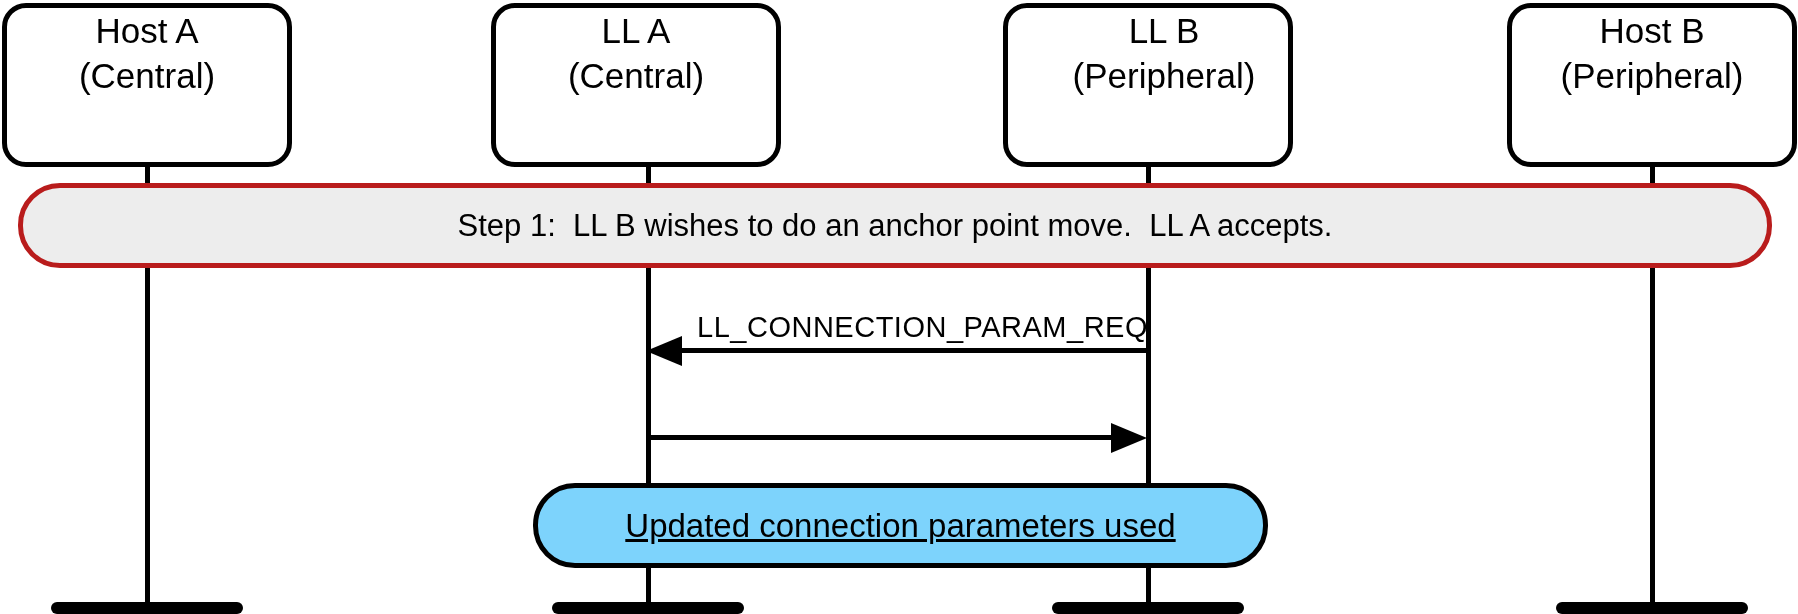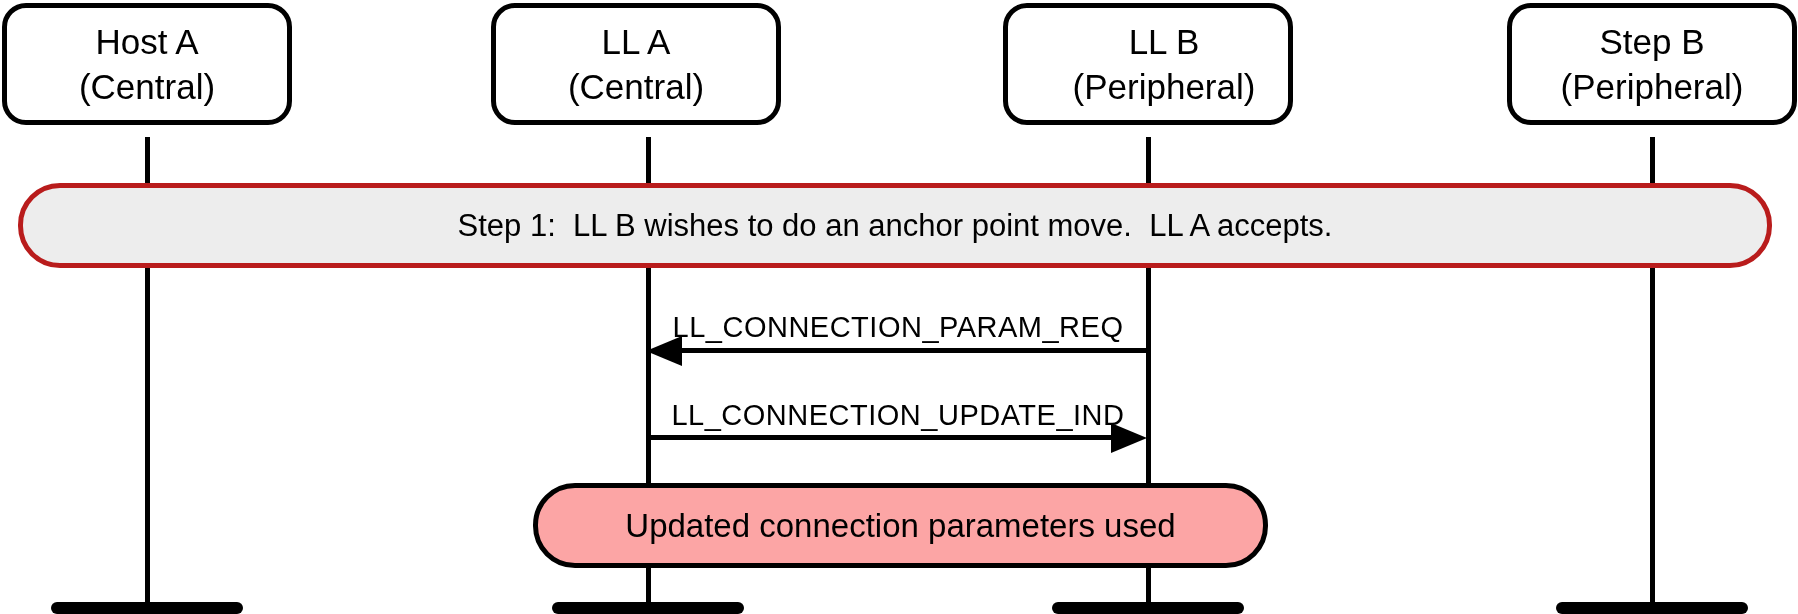--- a/index.html
+++ b/index.html
@@ -15,29 +15,29 @@
     background: #ffffff;
     overflow: hidden;
     color: #000;
   }
 
   
   .actor {
     position: absolute;
     top: 3px;
     width: 290px;
-    height: 122px;
+    height: 164px;
     box-sizing: border-box;
     background: #ffffff;
     border: 5px solid #000;
     border-radius: 24px;
     display: flex;
     flex-direction: column;
     align-items: center;
-    justify-content: center;
+    justify-content: flex-start;
     text-align: center;
     font-size: 35px;
     line-height: 45px;
   }
   .actor.a1 { left: 2px; }
   .actor.a2 { left: 491px; }
   .actor.a3 { left: 1003px; padding-left: 32px; }
   .actor.a4 { left: 1507px; }
 
   
@@ -70,21 +70,21 @@
     font-size: 31px;
     white-space: pre;
     z-index: 2;
   }
 
   
   .msg-label {
     position: absolute;
     left: 648px;
     width: 500px;
-    text-align: center;
+    text-align: right;
     font-size: 29px;
     letter-spacing: 0.5px;
     z-index: 3;
   }
   .msg-label.m1 { top: 311px; }
   .msg-label.m2 { top: 399px; }
 
   .msg-line {
     position: absolute;
     height: 5px;
@@ -114,28 +114,29 @@
   }
 
   
   .note-capsule {
     position: absolute;
     left: 533px;
     top: 483px;
     width: 735px;
     height: 85px;
     box-sizing: border-box;
-    background: #fca5a5;
+    background: #7dd3fc;
     border: 5px solid #000;
     border-radius: 42px;
     display: flex;
     align-items: center;
     justify-content: center;
     font-size: 33px;
     z-index: 2;
+    text-decoration: underline;
   }
 
   
   .end-bar {
     position: absolute;
     top: 602px;
     width: 192px;
     height: 12px;
     background: #000;
     border-radius: 6px;
@@ -162,33 +163,32 @@
   </div>
   <div class="actor a2">
     <span>LL A</span>
     <span>(Central)</span>
   </div>
   <div class="actor a3">
     <span>LL B</span>
     <span>(Peripheral)</span>
   </div>
   <div class="actor a4">
-    <span>Step B</span>
+    <span>Host B</span>
     <span>(Peripheral)</span>
   </div>
 
   <div class="step-banner">
     <span>Step 1:  LL B wishes to do an anchor point move.  LL A accepts.</span>
   </div>
 
   <div class="msg-label m1">LL_CONNECTION_PARAM_REQ</div>
   <div class="msg-line m1"></div>
   <div class="arrowhead left"></div>
 
-  <div class="msg-label m2">LL_CONNECTION_UPDATE_IND</div>
   <div class="msg-line m2"></div>
   <div class="arrowhead right"></div>
 
   <div class="note-capsule">
     <span>Updated connection parameters used</span>
   </div>
 
   <div class="end-bar b1"></div>
   <div class="end-bar b2"></div>
   <div class="end-bar b3"></div>

